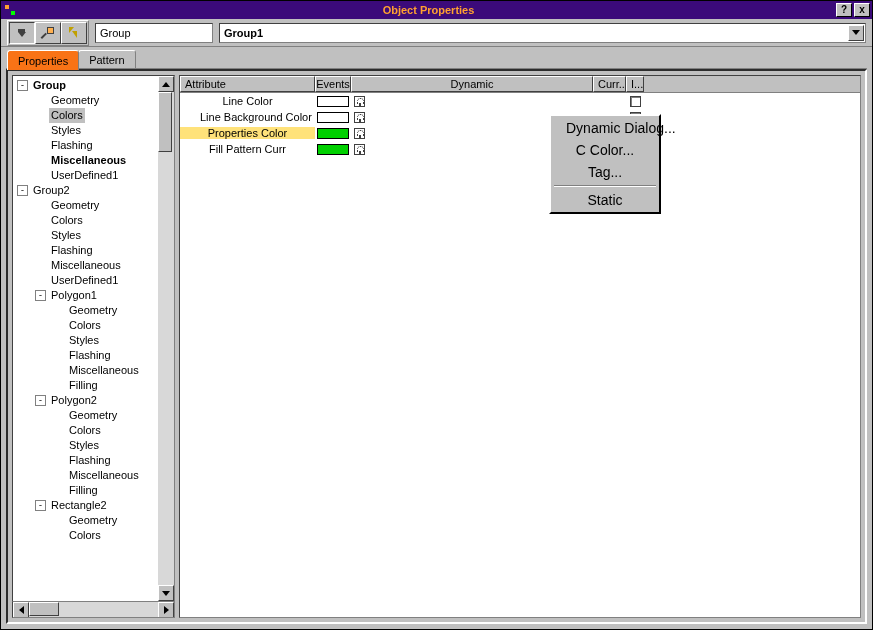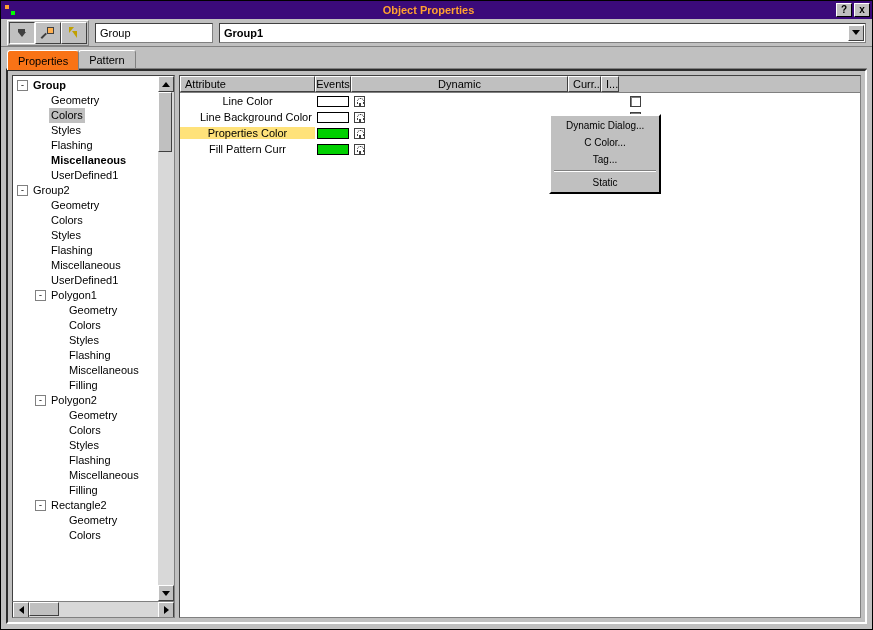--- a/index.html
+++ b/index.html
@@ -243,21 +243,21 @@
     width: 112px;
     background:#c0c0c0;
     border:2px outset #fff;
     border-right-color:#404040; border-bottom-color:#404040;
     padding:1px;
     z-index:10;
   }
   .menu-item {
     padding: 3px 14px 3px 14px;
     white-space:nowrap;
-    font-size:10px;
+    font-size:14px;
   }
   .menu-sep {
     height:1px; margin:2px 2px;
     border-top:1px solid #808080;
     border-bottom:1px solid #fff;
   }
   
   .pin-icon { width:14px; height:12px; position:relative; }
   .pin-icon::before { content:""; position:absolute; left:3px; top:2px; width:7px; height:3px; background:#404040; }
   .pin-icon::after { content:""; position:absolute; left:3px; top:5px; width:0; height:0; border-left:4px solid transparent;border-right:4px solid transparent;border-top:5px solid #404040;}
@@ -463,21 +463,21 @@
             <span class="tri-right"></span>
           </div>
       </div>
     </div>
 
     <div class="panel grid-wrap">
       <div class="grid" style="position:relative;">
         <div class="grid-header">
           <div class="gh" style="width:135px">Attribute</div>
           <div class="gh center" style="width:36px">Events</div>
-          <div class="gh center" style="width:217px">Dynamic</div>
+          <div class="gh center" style="width:242px">Dynamic</div>
           <div class="gh" style="width:33px">Curr...</div>
           <div class="gh" style="width:18px">I...</div>
         </div>
         <div class="grid-body" id="grid-body">
             <div class="grid-row">
               <div class="gc-name">Line Color</div>
               <div class="gc-static">
                 <div class="swatch" style="background: rgb(255, 255, 255);"></div>
               </div>
               <div class="gc-dyn">

